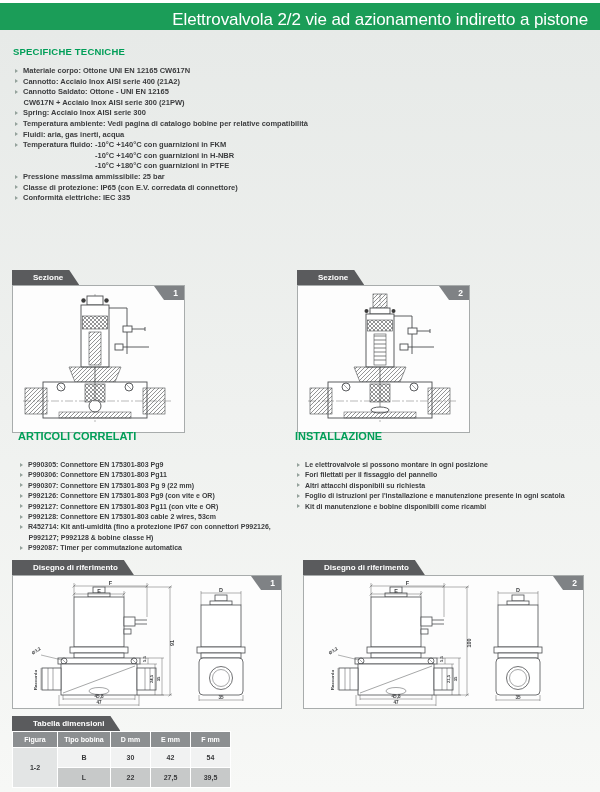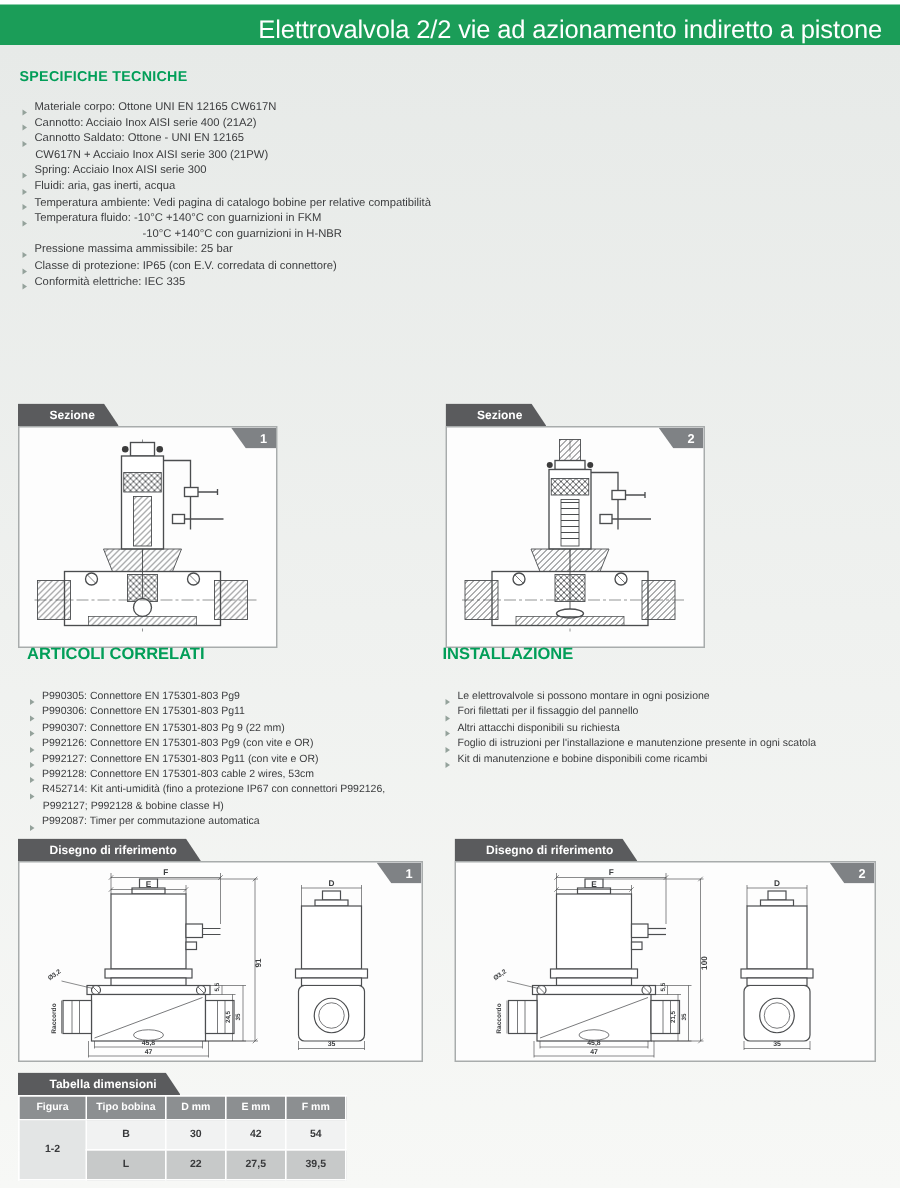--- a/index.html
+++ b/index.html
@@ -3,21 +3,21 @@
 <meta charset="utf-8">
 <style>
   html,body{margin:0;padding:0;}
   body{width:600px;height:792px;background:#ffffff;font-family:"Liberation Sans",sans-serif;color:#3b3c3e;position:relative;overflow:hidden;}
   .canvas{position:absolute;left:0;top:30px;width:600px;height:762px;background:linear-gradient(#e7eae8,#f7f8f6);}
   .topbar{position:absolute;left:0;top:3px;width:600px;height:27px;background:#1b9d58;color:#fff;display:flex;align-items:flex-end;justify-content:flex-end;box-sizing:border-box;padding-right:12px;font-size:17px;letter-spacing:-0.1px;padding-left:40px;}
   .sec-h{color:#019e58;font-weight:bold;}
   .specs{position:absolute;left:13px;top:46px;width:570px;}
   .specs .sec-h{font-size:9.5px;letter-spacing:0.2px;}
   .spec-list{margin-top:9px;}
-  .li{display:flex;align-items:flex-end;font-size:7.5px;font-weight:normal;line-height:10.6px;color:#3b3c3e;}
+  .li{display:flex;align-items:flex-start;font-size:7.5px;font-weight:bold;line-height:10.6px;color:#3b3c3e;}
   .arr{width:0;height:0;border-left:3.5px solid #94a29b;border-top:2.5px solid transparent;border-bottom:2.5px solid transparent;margin:2.7px 5px 0 2px;flex:0 0 auto;}
   .cont1{padding-left:10.5px;}
   .cont2{padding-left:82px;}
   .lists .li{font-size:7px;line-height:10.4px;}
   .lists .arr{margin-top:2.5px;}
   .lists .sec-h{font-size:11px;margin-bottom:18px;}
   .articoli{position:absolute;left:18px;top:430px;width:272px;}
   .install{position:absolute;left:295px;top:430px;width:300px;}
   .panel{position:absolute;}
   .ptab{display:inline-block;height:15px;line-height:15px;background:#5a5b5d;color:#fff;font-size:8px;font-weight:bold;padding:0 16px 0 21px;clip-path:polygon(0 0,calc(100% - 10px) 0,100% 100%,0 100%);}
@@ -60,32 +60,35 @@
       </div>
     <div class="li cont1">
         <span>CW617N + Acciaio Inox AISI serie 300  (21PW)</span>
       </div>
     <div class="li">
         <i class="arr"></i>
         <span>Spring: Acciaio Inox AISI serie 300</span>
       </div>
     <div class="li">
         <i class="arr"></i>
+        <span>Temperatura ambiente: Vedi pagina di catalogo bobine per relative compatibilità</span>
+      </div>
+    <div class="li">
+        <i class="arr"></i>
         <span>Fluidi: aria, gas inerti, acqua</span>
-      </div>
-    <div class="li">
-        <i class="arr"></i>
-        <span>Temperatura ambiente: Vedi pagina di catalogo bobine per relative compatibilità</span>
       </div>
     <div class="li">
         <i class="arr"></i>
         <span>Temperatura fluido: -10°C +140°C con guarnizioni in FKM</span>
       </div>
     <div class="li cont2">
         <span>-10°C +140°C con guarnizioni in H-NBR</span>
+      </div>
+    <div class="li cont2">
+        <span>-10°C +180°C con guarnizioni in PTFE</span>
       </div>
     <div class="li">
         <i class="arr"></i>
         <span>Pressione massima ammissibile: 25 bar</span>
       </div>
     <div class="li">
         <i class="arr"></i>
         <span>Classe di protezione: IP65 (con E.V. corredata di connettore)</span>
       </div>
     <div class="li">

